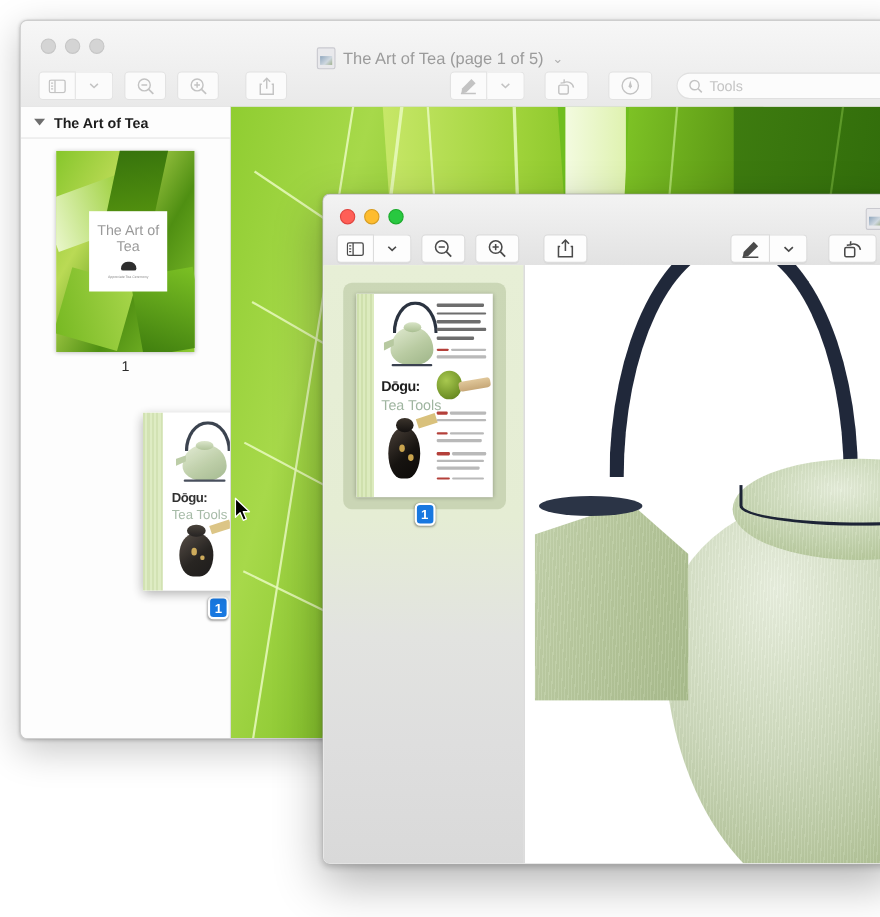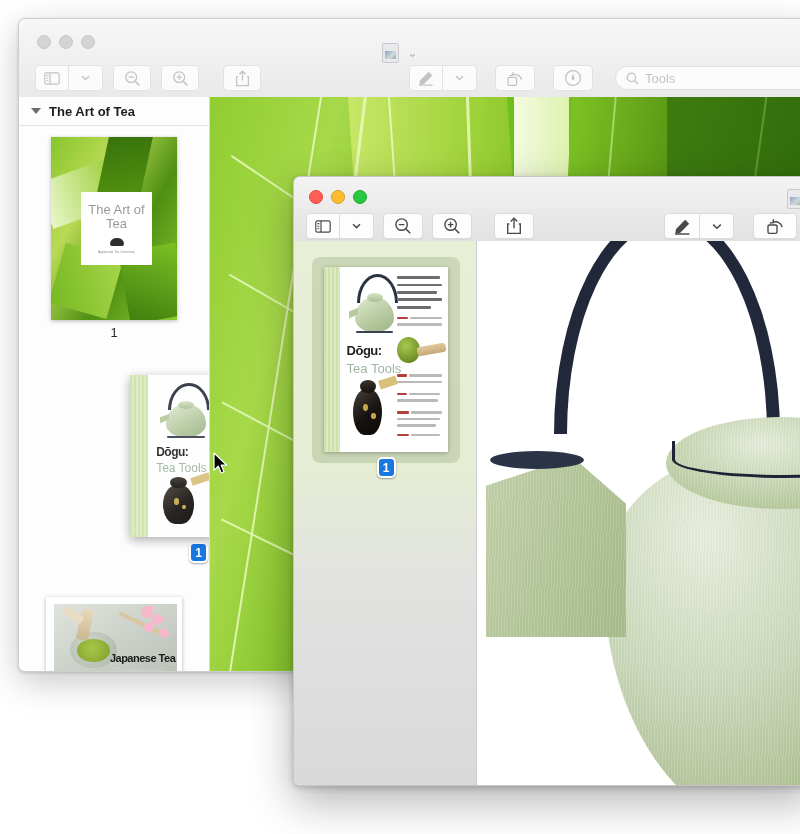--- a/index.html
+++ b/index.html
@@ -218,20 +218,21 @@
       <div class="tb-gradient-back"></div>
 
       <div class="lights inactive" style="left:18px;top:16px;">
         <span class="light l-red"></span>
         <span class="light l-yellow"></span>
         <span class="light l-green"></span>
       </div>
 
       <div class="win-title" style="width:762px;">
         <span class="doc-proxy"></span>
+        <span>The Art of Tea (page 1 of 5)</span>
         <span class="chev-title">⌄</span>
       </div>
 
       <div class="toolbar back-style" style="left:16px;top:46px;gap:10px;">
         <div class="tgroup">
           <div class="tbtn" style="width:30px">
             <svg class="ico" width="16" height="13" viewBox="0 0 16 13">
               <rect x="0.8" y="0.8" width="14.4" height="11.4" rx="1.6" fill="none" stroke-width="1.2"></rect>
               <line x1="6" y1="1" x2="6" y2="12" stroke-width="1.2"></line>
               <line x1="2.4" y1="3.6" x2="4.3" y2="3.6" stroke-width="1.1"></line>
@@ -386,38 +387,20 @@
                 <div class="caddy-deco" style="left:29%;top:80%;width:3%;height:3%;"></div>
                 <div style="position:absolute;left:36%;top:62%;width:16%;height:5%;background:#d9c17c;transform:rotate(-18deg);"></div>
 
               </div>
             </div>
             <div style="display:flex;justify-content:center;">
               <div class="badge">1</div>
             </div>
           </div>
 
-          <div class="thumb-wrap" style="position:absolute;left:0;right:0;top:472px;">
-            <div class="page" style="width:136px;height:118px;">
-              <div style="position:absolute;left:6%;top:6%;right:4%;height:64%;background:linear-gradient(150deg,#dfe3dd,#c8cec6 60%,#b9c0b6);"></div>
-              <div class="matcha-bowl" style="left:18%;top:30%;width:34%;height:30%;"></div>
-              <div class="matcha-powder" style="left:23%;top:36%;width:24%;height:19%;"></div>
-              <div class="whisk" style="left:24%;top:10%;width:9%;height:26%;transform:rotate(12deg);"></div>
-              <div class="whisk" style="left:12%;top:12%;width:16%;height:7%;transform:rotate(32deg);background:#e9dcc2;"></div>
-              <div class="whisk" style="left:52%;top:20%;width:34%;height:3%;transform:rotate(26deg);background:#d9c6a0;"></div>
-              <div class="blossom" style="left:70%;top:8%;width:9%;height:10%;"></div>
-              <div class="blossom" style="left:78%;top:14%;width:8%;height:9%;transform:rotate(40deg);"></div>
-              <div class="blossom" style="left:72%;top:22%;width:7%;height:8%;transform:rotate(-30deg);"></div>
-              <div class="blossom" style="left:83%;top:26%;width:7%;height:8%;transform:rotate(70deg);"></div>
-
-              <div class="headline" style="left:47%;top:47%;font-size:11px;color:#1a1a1a;">Japanese Tea</div>
-              <div style="position:absolute;left:49%;top:58%;font-size:11px;color:#cfd6cd;">Ceremony</div>
-
-            </div>
-          </div>
         </div>
       </div>
     </div>
   </div>
 
   <div class="window win-front">
     <div class="titlebar">
       <div class="tb-gradient-front"></div>
 
       <div class="lights active" style="left:15px;top:13px;">

